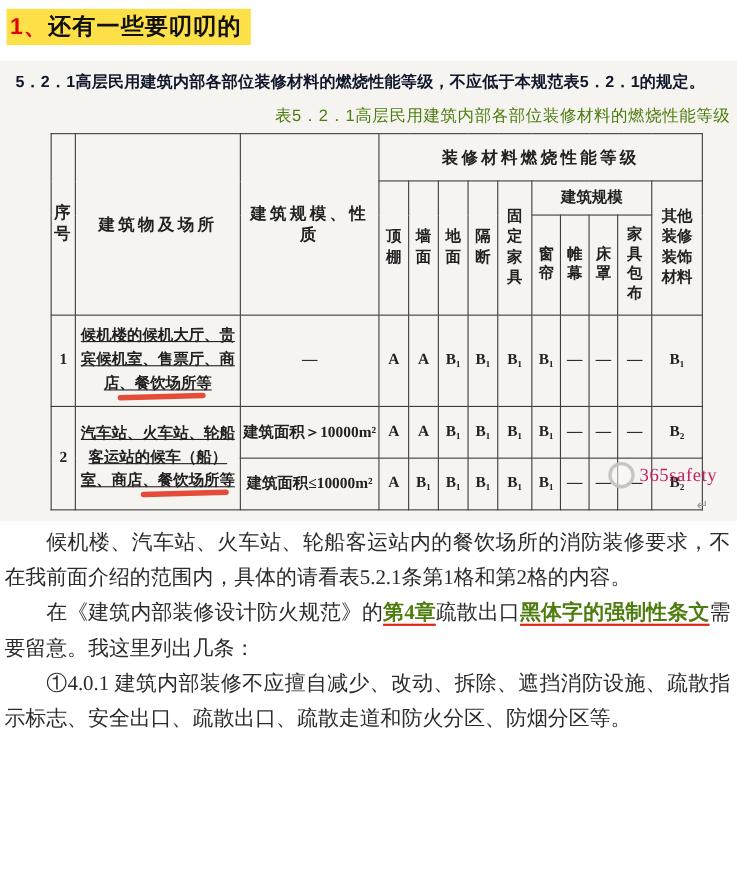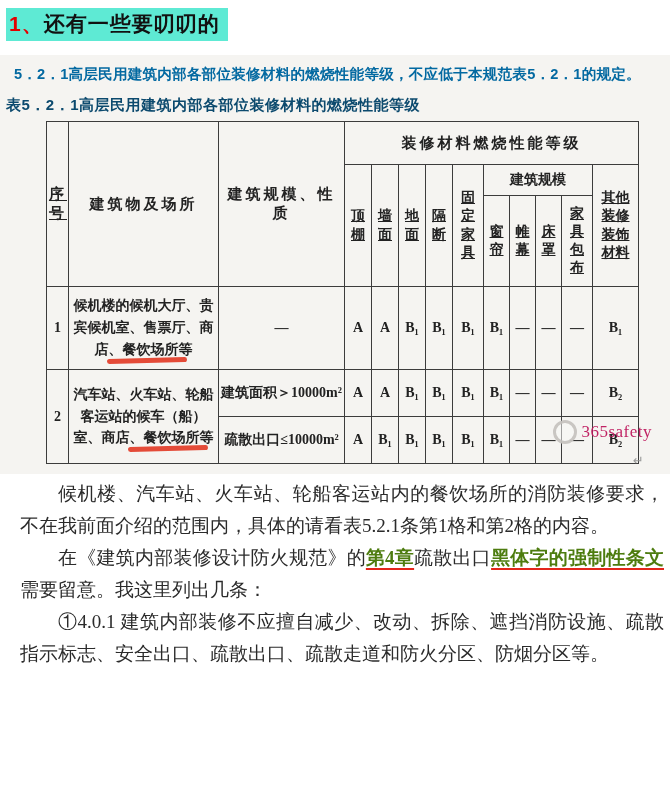--- a/index.html
+++ b/index.html
@@ -6,54 +6,54 @@
   body {
     width:670px; height:796px; background:#ffffff;
     font-family:"Liberation Serif","DejaVu Serif",serif;
     color:#262626; overflow:hidden;
   }
   .page { padding:8px 0 0 0; }
 
   
   .title-row { margin:0 0 14px 6px; }
   .hl {
-    display:inline-block; background:#5eead4; padding:2px 8px 3px 3px;
+    display:inline-block; background:#fde047; padding:2px 8px 3px 3px;
     font-family:"Liberation Sans","DejaVu Sans",sans-serif;
     font-weight:bold; font-size:21px; letter-spacing:1px; color:#111;
   }
   .hl .red-num { color:#e30000; }
 
   
   .scan {
     position:relative; background:#f5f4f1; padding:8px 6px 10px 6px;
   }
   .clause {
     margin:2px 0 12px 0; padding-left:8px;
     font-family:"Liberation Sans","DejaVu Sans",sans-serif;
-    font-weight:bold; font-size:14.6px; color:#0369a1; letter-spacing:0.2px;
+    font-weight:bold; font-size:14.6px; color:#0f172a; letter-spacing:0.2px;
   }
   .tbl-caption {
-    margin:0 0 6px 0; text-align:left;
+    margin:0 0 6px 0; text-align:right;
     font-family:"Liberation Sans","DejaVu Sans",sans-serif;
-    font-weight:bold; font-size:15px; color:#0c4a6e; letter-spacing:0.5px;
+    font-weight:normal; font-size:15px; color:#4d7c0f; letter-spacing:0.5px;
   }
   table.rating {
     border-collapse:collapse; table-layout:fixed; width:592px;
     margin-left:40px; background:transparent;
     font-family:"Liberation Serif","DejaVu Serif",serif;
     font-weight:bold; color:#222;
   }
   table.rating td {
     border:1.5px solid #3c3c3c; text-align:center; vertical-align:middle;
     font-size:14px; padding:2px 2px; overflow:hidden;
   }
-  td.vcell { word-break:break-all; line-height:1.3; padding:2px 1px;text-decoration:underline; }
+  td.vcell { word-break:break-all; line-height:1.3; padding:2px 1px; }
   td.place-cell {
     text-align:left; padding:3px 4px; word-break:break-all;
-    line-height:1.55; font-size:14px;
+    line-height:1.55; font-size:14px;text-decoration:underline;
   }
   td.scale-cell { font-size:13.5px; }
   tr.tier1 td { height:38px; font-size:15px; letter-spacing:3px; }
   tr.tier2 td { height:26px; }
   tr.tier3 td { height:86px; }
   tr.row1 td { height:78px; }
   tr.row2 td { height:42px; }
 
   
   .mark { position:relative; white-space:nowrap; }
@@ -76,21 +76,21 @@
   .wm-text {
     font-family:Liberation Serif, serif;
     font-size:17px; color:#be185d; letter-spacing:0.5px;
   }
   .return-mark {
     position:absolute; right:26px; bottom:6px; color:#9a9a9a; font-size:13px;
     font-family:"DejaVu Sans",sans-serif;
   }
 
   
-  .paras { padding:4px 6px 0 20px; }
+  .paras { padding:4px 6px 0 4px; }
   .paras p {
     margin:0; text-indent:2em; text-align:justify;
     font-size:19px; line-height:32px; color:#2b2b2b;
   }
   .redlink {
     color:#4d7c0f; font-weight:bold;
     text-decoration:underline; text-decoration-thickness:2px;
     text-underline-offset:4px; text-decoration-color:#e3251b;
   }
 </style>
@@ -172,21 +172,21 @@
         <td>B₁</td>
         <td>B₁</td>
         <td>B₁</td>
         <td>—</td>
         <td>—</td>
         <td>—</td>
         <td>B₂</td>
       </tr>
 
       <tr class="row2">
-        <td class="scale-cell">疏散出口≤10000m²</td>
+        <td class="scale-cell">建筑面积≤10000m²</td>
         <td>A</td>
         <td>B₁</td>
         <td>B₁</td>
         <td>B₁</td>
         <td>B₁</td>
         <td>B₁</td>
         <td>—</td>
         <td>—</td>
         <td>—</td>
         <td>B₂</td>

